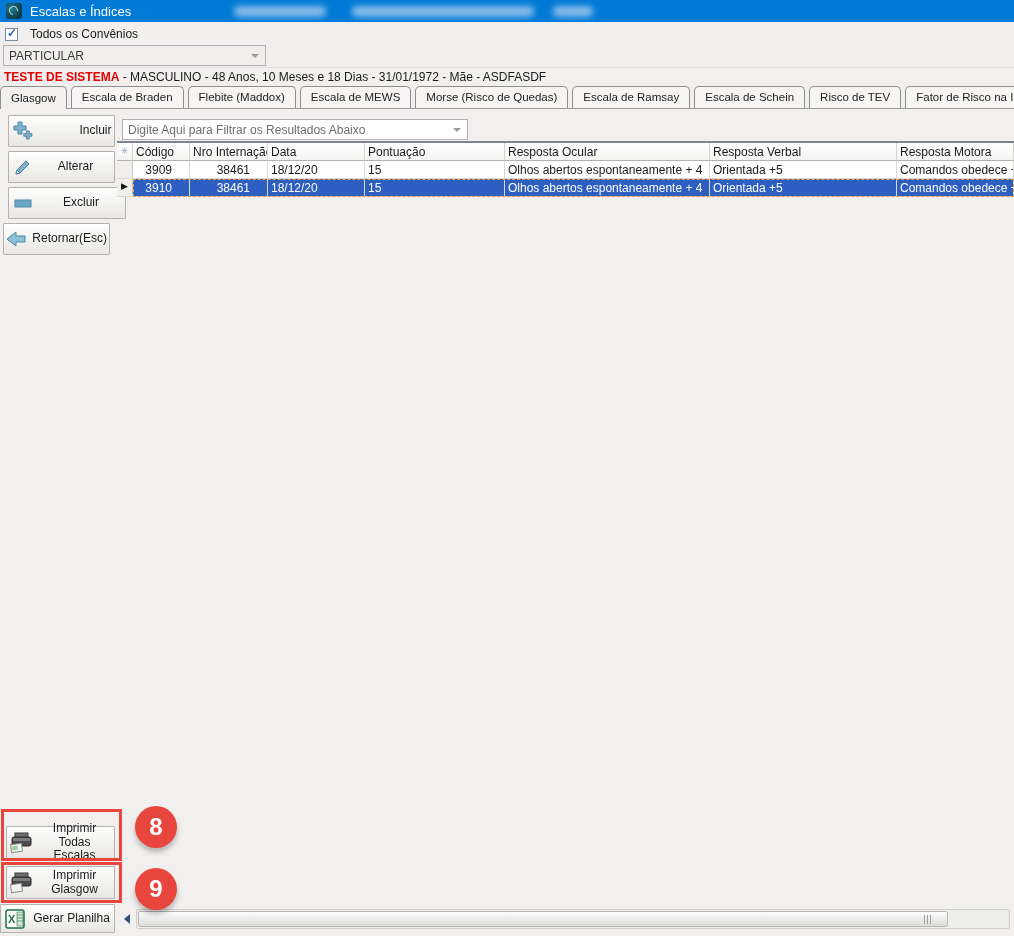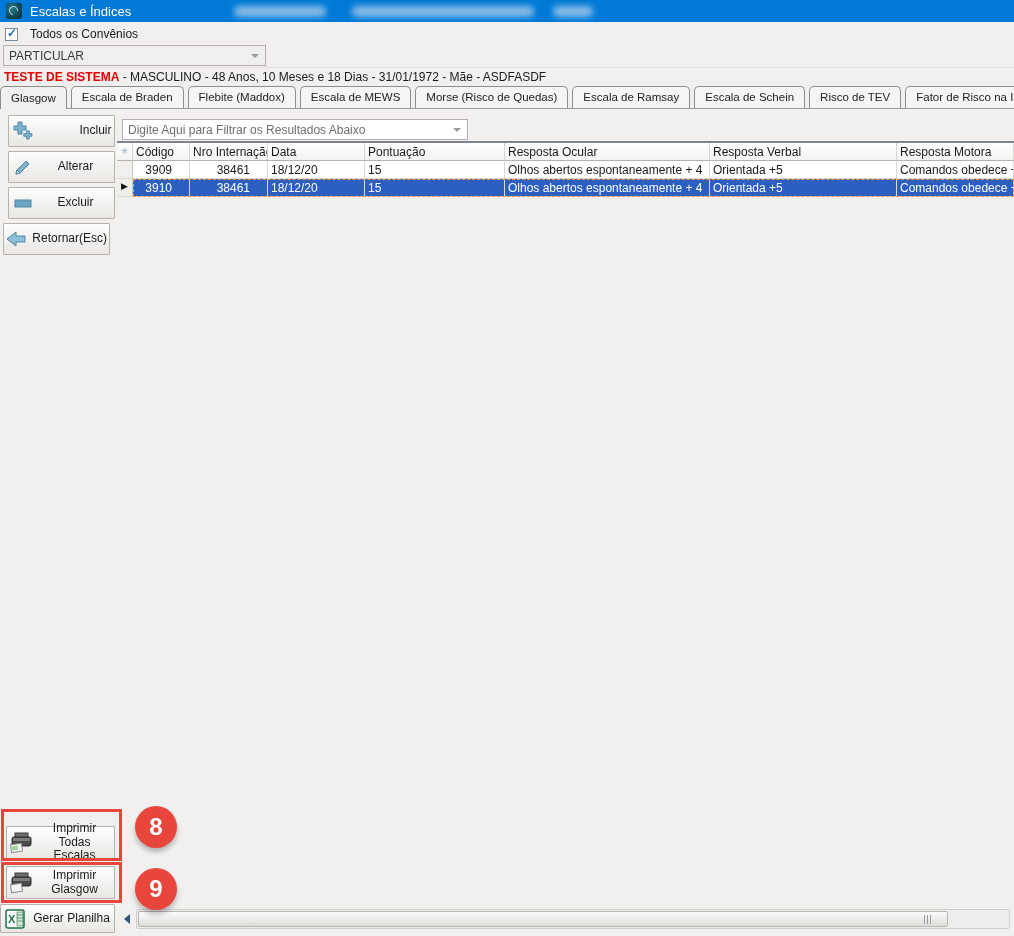--- a/index.html
+++ b/index.html
@@ -53,21 +53,21 @@
   .content-border { position:absolute; left:0; top:108px; width:1014px; height:1px; background:#9b9b9b; z-index:1; }
 
   
   .btn { position:absolute; background:linear-gradient(#fefefe,#e8e7e4);
     border:1px solid #b5b1ab; border-radius:1px; display:flex; align-items:center;
     cursor:default; }
   .btn .lbl { flex:1; text-align:center; padding:0 2px; line-height:1.15; }
   .btn .ic { width:28px; display:flex; justify-content:center; }
   .b-incluir  { left:8px; top:115px; width:107px; height:32px;gap:40px; }
   .b-alterar  { left:8px; top:151px; width:107px; height:32px; }
-  .b-excluir  { left:8px; top:187px; width:107px; height:32px; }
+  .b-excluir  { left:8px; top:187px; width:118px; height:32px; }
   .b-retornar { left:3px; top:223px; width:107px; height:32px; }
   .b-print-all     { left:6px; top:826px; width:109px; height:33px; z-index:5; }
   .b-print-glasgow { left:6px; top:866px; width:109px; height:33px; z-index:5; }
   .b-planilha      { left:0px; top:904px; width:115px; height:29px; z-index:5; }
 
   
   .combo-filter { left:122px; top:119px; width:346px; background:#fff; color:#6e6e6e; }
 
   
   .grid { position:absolute; left:117px; top:141px; width:897px; border-top:2px solid #7e848c; }

